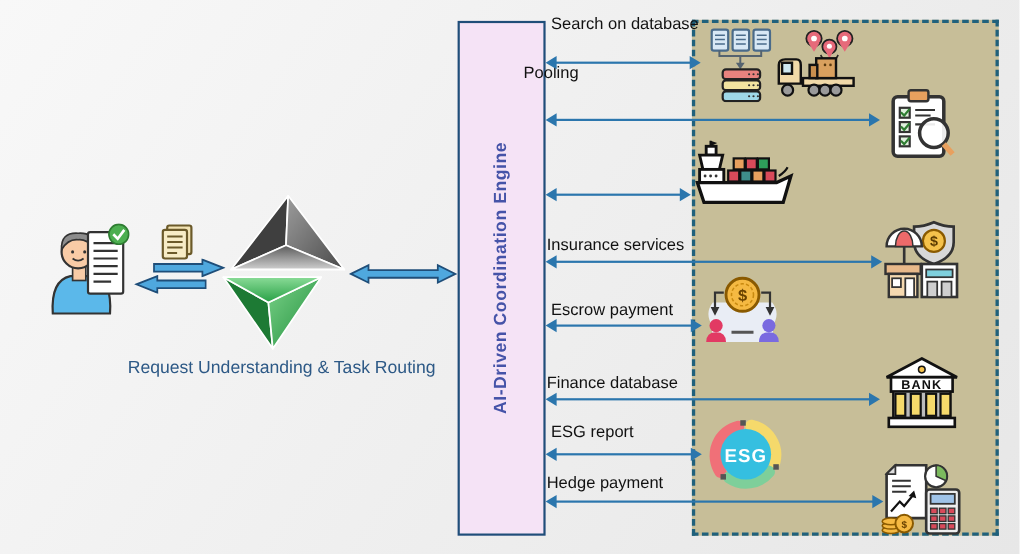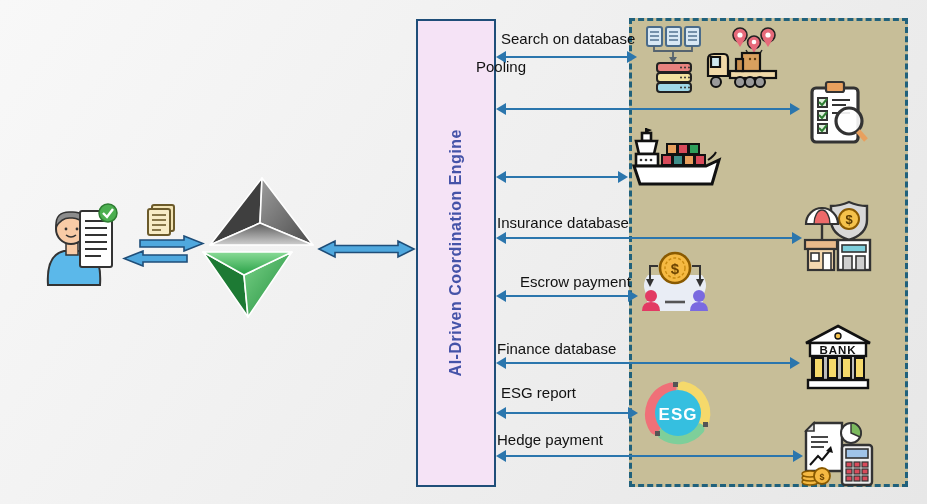--- a/index.html
+++ b/index.html
@@ -41,26 +41,26 @@
   }
   
   .caption{
     position:absolute;left:80px;top:326px;width:352px;text-align:center;
     font-size:16px;color:var(--caption-text);font-weight:400;
   }
   
   .svc-label{
     position:absolute;font-size:15px;color:var(--label-text);white-space:nowrap;
   }
-  .l-search{left:501px;top:30px}
+  .l-search{left:501px;top:13px}
   .l-pooling{left:476px;top:58px}
   .l-inspection{left:497px;top:86px}
   .l-logistic{left:497px;top:151px}
   .l-insurance{left:497px;top:214px}
-  .l-escrow{left:520px;top:273px}
+  .l-escrow{left:501px;top:273px}
   .l-finance{left:497px;top:340px}
   .l-esg{left:501px;top:384px}
   .l-hedge{left:497px;top:431px}
   
   .svc-arrow{position:absolute;height:12px}
   .svc-arrow .ln{position:absolute;left:6px;right:6px;top:4.8px;height:2.6px;background:var(--arrow)}
   .svc-arrow .hl{position:absolute;left:0;top:0;width:0;height:0;
     border-top:6px solid transparent;border-bottom:6px solid transparent;border-right:10px solid var(--arrow)}
   .svc-arrow .hr{position:absolute;right:0;top:0;width:0;height:0;
     border-top:6px solid transparent;border-bottom:6px solid transparent;border-left:10px solid var(--arrow)}
@@ -144,20 +144,21 @@
 
     <polygon points="62,3 10,70 60,48" fill="#3F3F3F" stroke="#fff" stroke-width="1.6" stroke-linejoin="round"></polygon>
     <polygon points="62,3 113,70 60,48" fill="url(#gR)" stroke="#fff" stroke-width="1.6" stroke-linejoin="round"></polygon>
     <polygon points="10,70 113,70 60,48" fill="url(#gB)" stroke="#fff" stroke-width="1.6" stroke-linejoin="round"></polygon>
 
     <polygon points="3,77 48,142 44,100" fill="#1D7A34" stroke="#fff" stroke-width="1.6" stroke-linejoin="round"></polygon>
     <polygon points="92,77 48,142 44,100" fill="url(#nR)" stroke="#fff" stroke-width="1.6" stroke-linejoin="round"></polygon>
     <polygon points="3,77 92,77 44,100" fill="url(#nT)" stroke="#fff" stroke-width="1.6" stroke-linejoin="round"></polygon>
   </svg>
 
+  <div class="caption">Request Understanding &amp; Task Routing</div>
 
   <svg class="abs" style="left:317px;top:239px" width="99" height="20" viewBox="0 0 99 20">
     <polygon points="2,10 18,2 18,6.5 81,6.5 81,2 97,10 81,18 81,13.5 18,13.5 18,18" fill="var(--block-arrow-fill)" stroke="var(--block-arrow-border)" stroke-width="1.6"></polygon>
   </svg>
 
   <div class="engine">
     <span>AI-Driven Coordination Engine</span>
   </div>
 
   <svg class="abs" style="left:645px;top:25px" width="58" height="68" viewBox="0 0 58 68">
@@ -366,21 +367,21 @@
       <ellipse cx="12" cy="63" rx="8" ry="3"></ellipse>
         <ellipse cx="12" cy="59" rx="8" ry="3"></ellipse>
         <ellipse cx="12" cy="55" rx="8" ry="3"></ellipse>
     </g>
     <circle cx="24" cy="57" r="8" fill="#F5B942" stroke="#8A5A00" stroke-width="1.8"></circle>
     <text x="24" y="61" text-anchor="middle" font-size="9" font-weight="bold" fill="#6b4300">$</text>
   </svg>
 
   <div class="svc-label l-search">Search on database</div>
   <div class="svc-label l-pooling">Pooling</div>
-  <div class="svc-label l-insurance">Insurance database</div>
+  <div class="svc-label l-insurance">Insurance services</div>
   <div class="svc-label l-escrow">Escrow payment</div>
   <div class="svc-label l-finance">Finance database</div>
   <div class="svc-label l-esg">ESG report</div>
   <div class="svc-label l-hedge">Hedge payment</div>
 
   <div class="svc-arrow a-search">
       <span class="hl"></span>
       <span class="ln"></span>
       <span class="hr"></span>
     </div>

